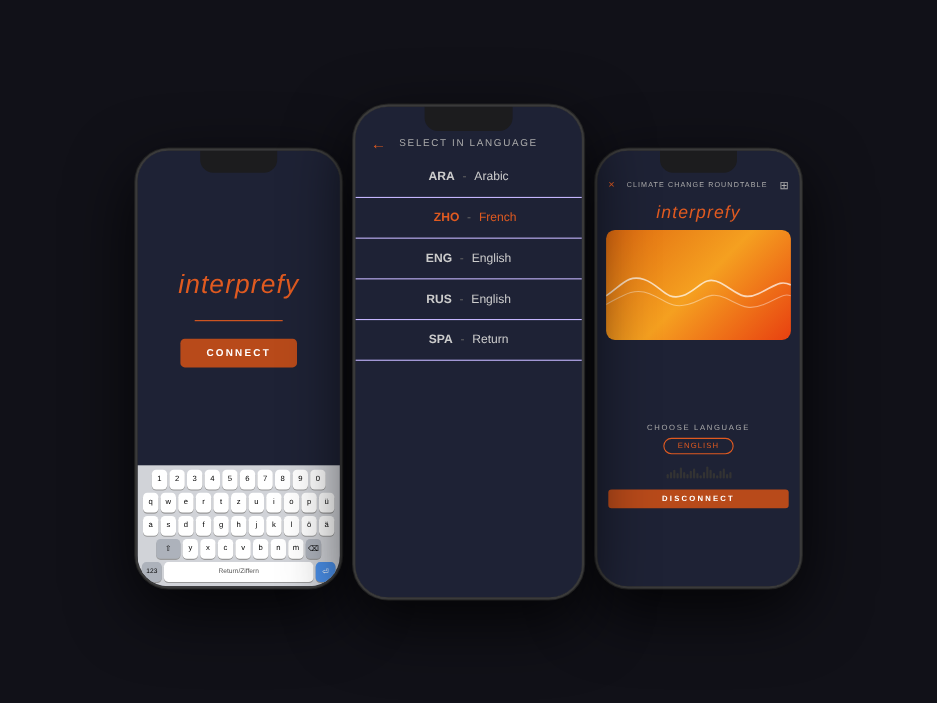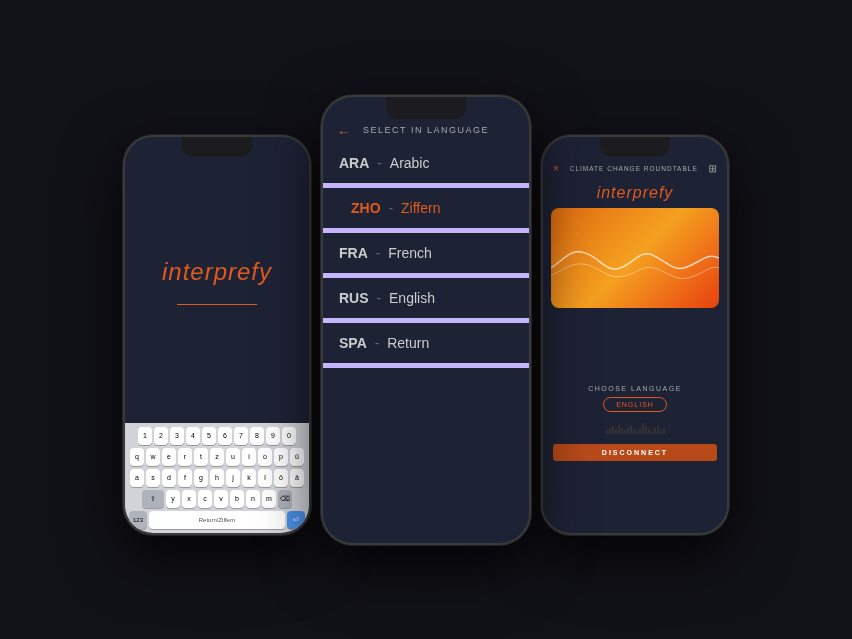--- a/index.html
+++ b/index.html
@@ -237,23 +237,24 @@
     }
 
     .lang-list {
       flex: 1;
       overflow: hidden;
       padding: 0;
     }
 
     .lang-item {
       padding: 12px 16px;
-      border-bottom: 5px solid #c4b5fd;
-      font-size: 14px;
+      border-bottom: 1px solid #c4b5fd;
+      font-size: 11px;
       color: #ccc;
+      text-align: center;
     }
 
     .lang-item .lang-code {
       font-weight: 700;
       color: #ccc;
     }
 
     .lang-item.selected .lang-code {
       color: #e05a20;
       margin-left: 12px;
@@ -392,20 +393,21 @@
 <body>
 
 <div class="scene">
 
   <div class="phone phone-left">
     <div class="notch"></div>
     <div class="left-screen">
       <div class="left-top">
         <div class="brand-logo-left">interprefy</div>
         <div class="login-underline"></div>
+        <div class="connect-btn">CONNECT</div>
       </div>
 
       <div class="keyboard">
         <div class="kb-row">
           <div class="kb-key">1</div>
           <div class="kb-key">2</div>
           <div class="kb-key">3</div>
           <div class="kb-key">4</div>
           <div class="kb-key">5</div>
           <div class="kb-key">6</div>
@@ -471,29 +473,29 @@
 
         <div class="lang-item">
           <span class="lang-code">ARA</span>
           <span class="lang-separator"> - </span>
           <span class="lang-name">Arabic</span>
         </div>
 
         <div class="lang-item selected">
           <span class="lang-code">ZHO</span>
           <span class="lang-separator"> - </span>
-          <span class="lang-name">Ziffern</span>
-        </div>
-
+          <span class="lang-name">French</span>
+        </div>
 
         <div class="lang-item">
-          <span class="lang-code">FRA</span>
+          <span class="lang-code">ENG</span>
           <span class="lang-separator"> - </span>
-          <span class="lang-name">French</span>
-        </div>
+          <span class="lang-name">English</span>
+        </div>
+
 
         <div class="lang-item">
           <span class="lang-code">RUS</span>
           <span class="lang-separator"> - </span>
           <span class="lang-name">English</span>
         </div>
 
         <div class="lang-item">
           <span class="lang-code">SPA</span>
           <span class="lang-separator"> - </span>

